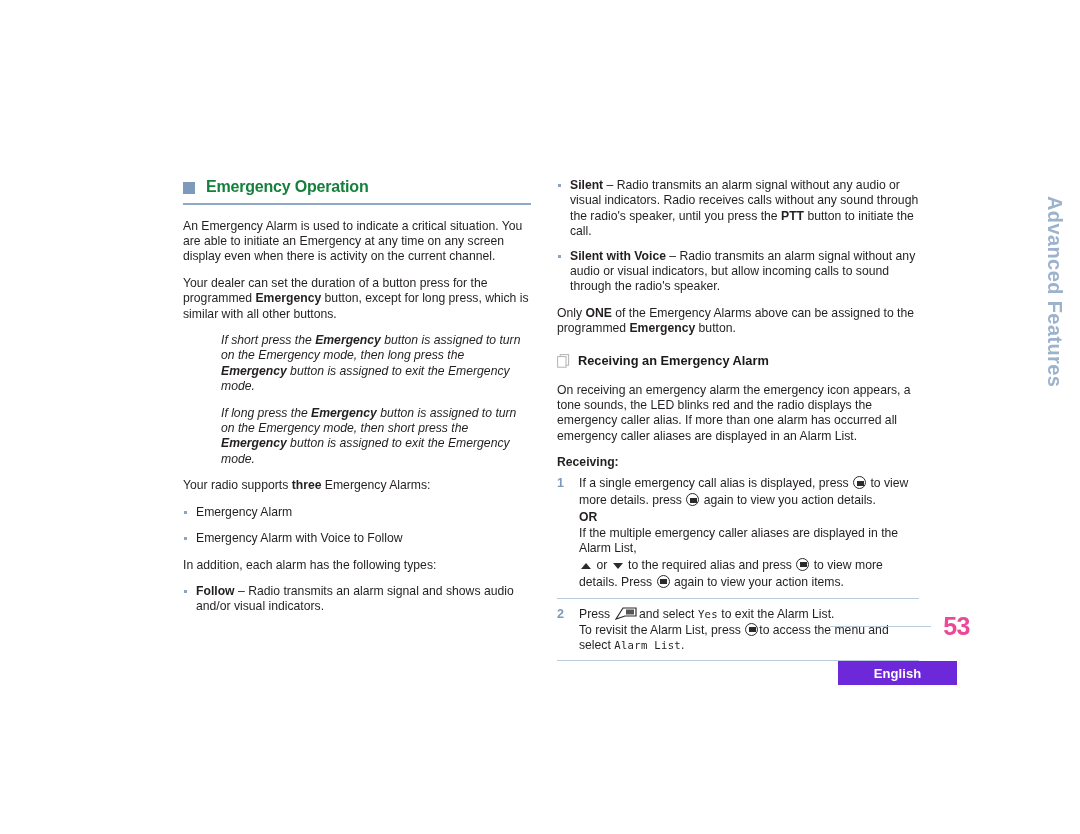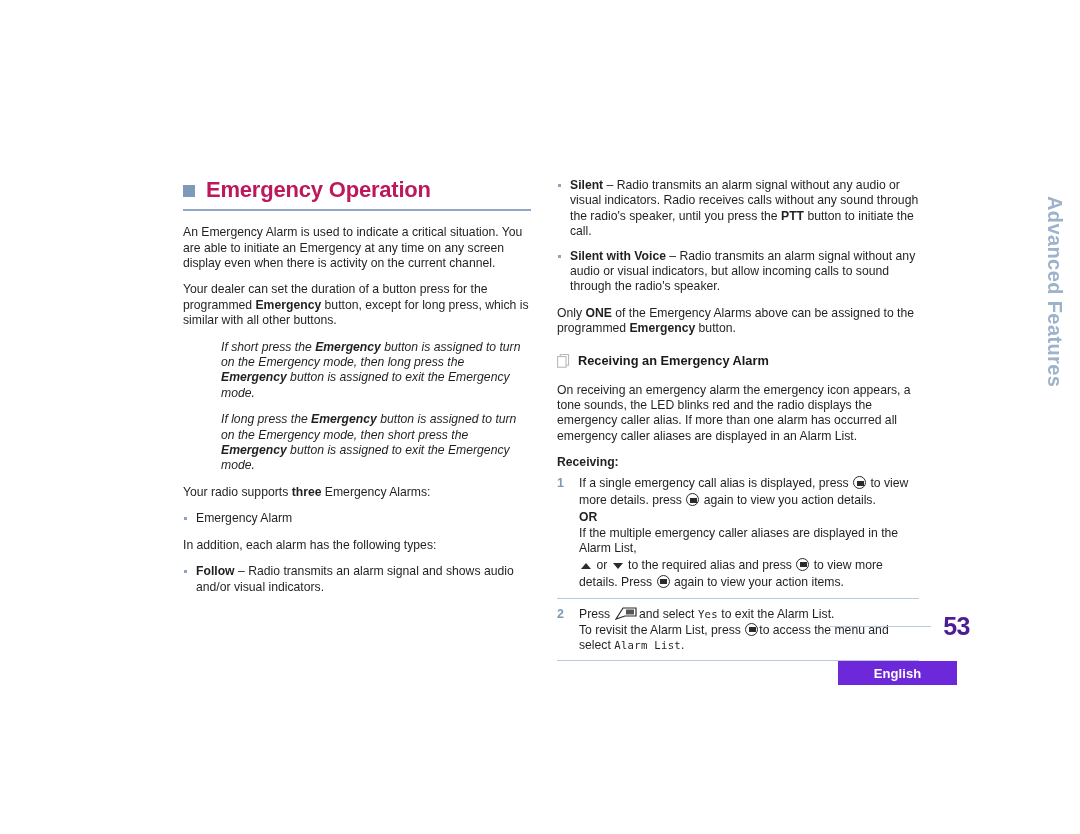--- a/index.html
+++ b/index.html
@@ -36,24 +36,24 @@
     gap: 11px;
     margin-bottom: 2px;
   }
   .chapter-square {
     width: 12px; height: 12px;
     background: #7e9abb;
     flex: 0 0 auto;
     margin-top: 2px;
   }
   .chapter-title {
-    font-size: 22px;
+    font-size: 16px;
     font-weight: bold;
     letter-spacing: -0.2px;
-    color: #be185d;
+    color: #15803d;
     line-height: 1.1;
   }
   .chapter-rule {
     height: 2px;
     background: #8fa8c4;
     margin: 7px 0 14px 0;
     width: 100%;
   }
 
   
@@ -213,21 +213,21 @@
   }
   .folio-rule {
     flex: 1 1 auto;
     height: 1.5px;
     background: #b9cbdd;
     margin-right: 2px;
   }
   .folio-num {
     font-size: 25px;
     font-weight: bold;
-    color: #4c1d95;
+    color: #ec4899;
     line-height: 1;
     letter-spacing: -0.5px;
   }
   .lang-badge {
     position: absolute;
     left: 838px; top: 661px;
     width: 119px; height: 24px;
     background: #6d28d9;
     display: flex;
     align-items: center;
@@ -259,20 +259,21 @@
 
 
     <p class="body it">If short press the <b>Emergency</b> button is assigned to turn on the Emergency mode, then long press the <b>Emergency</b> button is assigned to exit the Emergency mode.</p>
 
     <p class="body it">If long press the <b>Emergency</b> button is assigned to turn on the Emergency mode, then short press the <b>Emergency</b> button is assigned to exit the Emergency mode.</p>
 
     <p class="body">Your radio supports <b>three</b> Emergency Alarms:</p>
 
     <ul class="bullets loose">
       <li>Emergency Alarm</li>
+      <li>Emergency Alarm with Voice to Follow</li>
     </ul>
 
     <p class="body">In addition, each alarm has the following types:</p>
 
     <ul class="bullets">
       <li><b>Follow</b> <span>–</span> <span>Radio transmits an alarm signal and shows audio and/or visual indicators.</span></li>
     </ul>
 
   </div>
 

